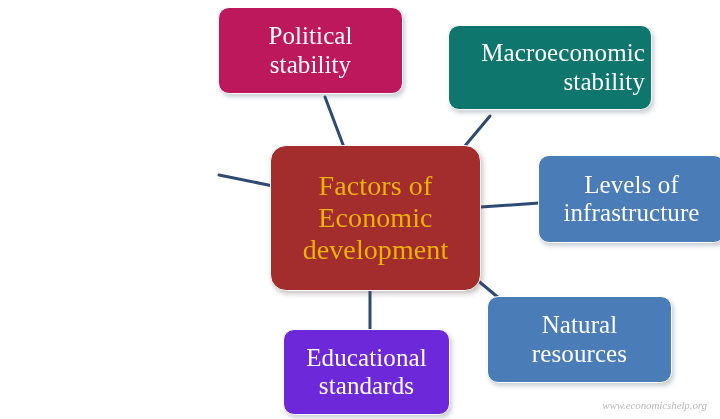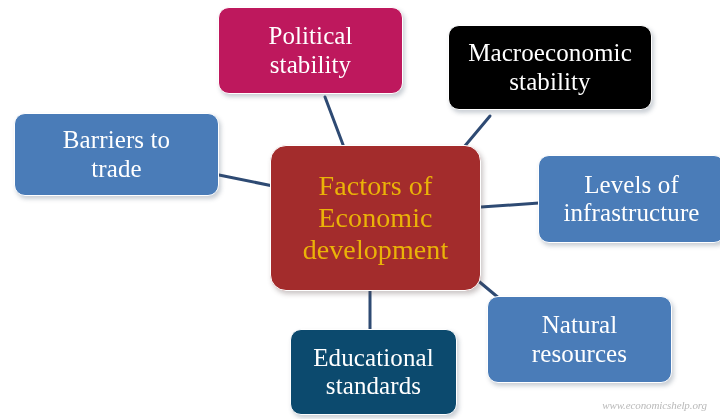--- a/index.html
+++ b/index.html
@@ -90,41 +90,37 @@
     <span class="node-label">Factors of
 Economic
 development</span>
   </div>
 
   <div class="node satellite" style="left: 218px; top: 7px; width: 185px; height: 87px; background: #be185d;">
     <span class="node-label">Political
 stability</span>
   </div>
 
-  <div class="node satellite" style="left: 448px; top: 25px; width: 204px; height: 85px; background: #000000;">
+  <div class="node satellite" style="left: 448px; top: 25px; width: 204px; height: 85px; background: #0f766e; text-align: right;">
     <span class="node-label">Macroeconomic
 stability</span>
   </div>
 
-  <div class="node satellite" style="left: 14px; top: 113px; width: 205px; height: 83px; background: rgb(74, 124, 184);">
-    <span class="node-label">Barriers to
-trade</span>
-  </div>
 
   <div class="node satellite" style="left: 538px; top: 155px; width: 187px; height: 88px; background: rgb(74, 124, 184);">
     <span class="node-label">Levels of
 infrastructure</span>
   </div>
 
 
   <div class="node satellite" style="left: 487px; top: 296px; width: 185px; height: 87px; background: rgb(74, 124, 184); align-items: center;">
     <span class="node-label">Natural
 resources</span>
   </div>
 
-  <div class="node satellite" style="left: 290px; top: 329px; width: 167px; height: 86px; background: #0c4a6e; text-align: center;">
+  <div class="node satellite" style="left: 283px; top: 329px; width: 167px; height: 86px; background: #6d28d9; text-align: center;">
     <span class="node-label">Educational
 standards</span>
   </div>
 
   <div id="watermark">www.economicshelp.org</div>
 
 </div>
 
 </body></html>

